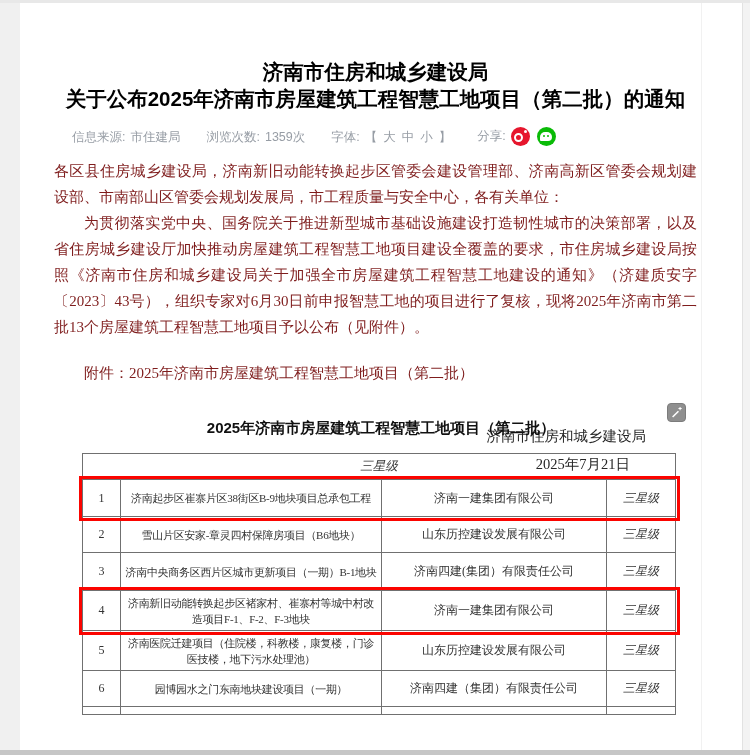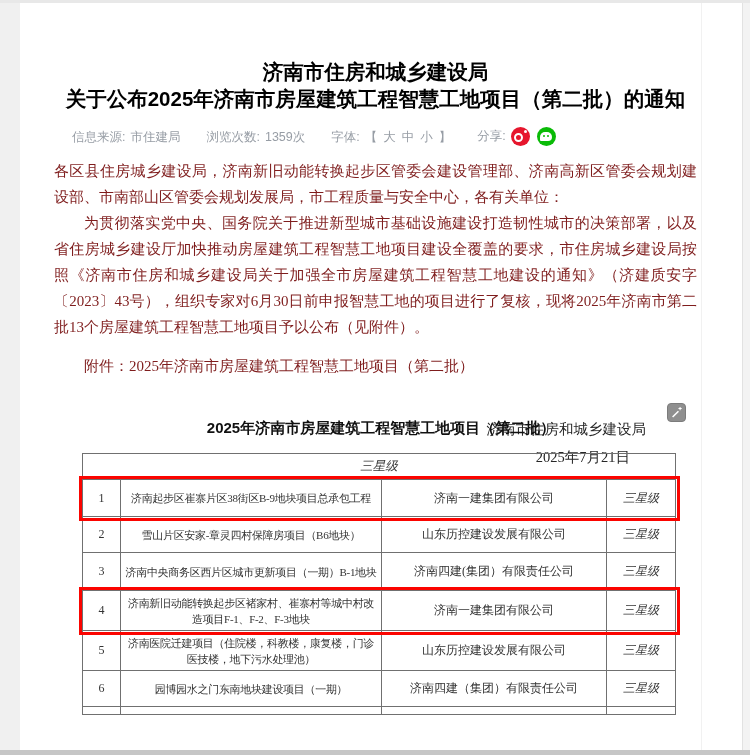--- a/index.html
+++ b/index.html
@@ -29,21 +29,21 @@
   .weibo .eye { position:absolute; left:3px; top:6px; width:9px; height:9px; border:2px solid #fff; border-radius:50%; }
   .weibo .spark { position:absolute; right:3px; top:3px; width:3px; height:3px; background:#fff; border-radius:50%; }
   .wechat { background:#0abb07; }
   .wechat .bubble { position:absolute; left:3.5px; top:5px; width:12px; height:8.5px; background:#fff; border-radius:5px 5px 4px 1px; }
   .wechat .dot { position:absolute; top:7.5px; width:2.2px; height:2.2px; background:#0abb07; border-radius:50%; }
   .wechat .d1 { left:6.5px; } .wechat .d2 { left:10.5px; }
 
   .doc-body { margin:12px 45px 0 34px; font-family:"Liberation Serif","DejaVu Serif",serif;
               font-size:15px; line-height:26px; color:#7f1d1d; text-align:justify; }
   .indent { text-indent:2em; }
-  .attachment { margin-top:13px; text-indent:2em; }
+  .attachment { margin-top:20px; text-indent:2em; }
 
   .signature { margin:36px 45px 0 34px; font-family:"Liberation Serif","DejaVu Serif",serif;
                font-size:14.5px; line-height:28px; color:#262626; text-align:right; }
   .sig-name { padding-right:51px; }
   .sig-date { padding-right:67px; }
 
   .tool-btn { position:absolute; top:400px; left:647px; width:19px; height:19px; background:#8f8f8f;
               border:1px solid #7c7c7c; border-radius:4px; display:flex; align-items:center; justify-content:center;
               cursor:pointer; z-index:3; }
 

